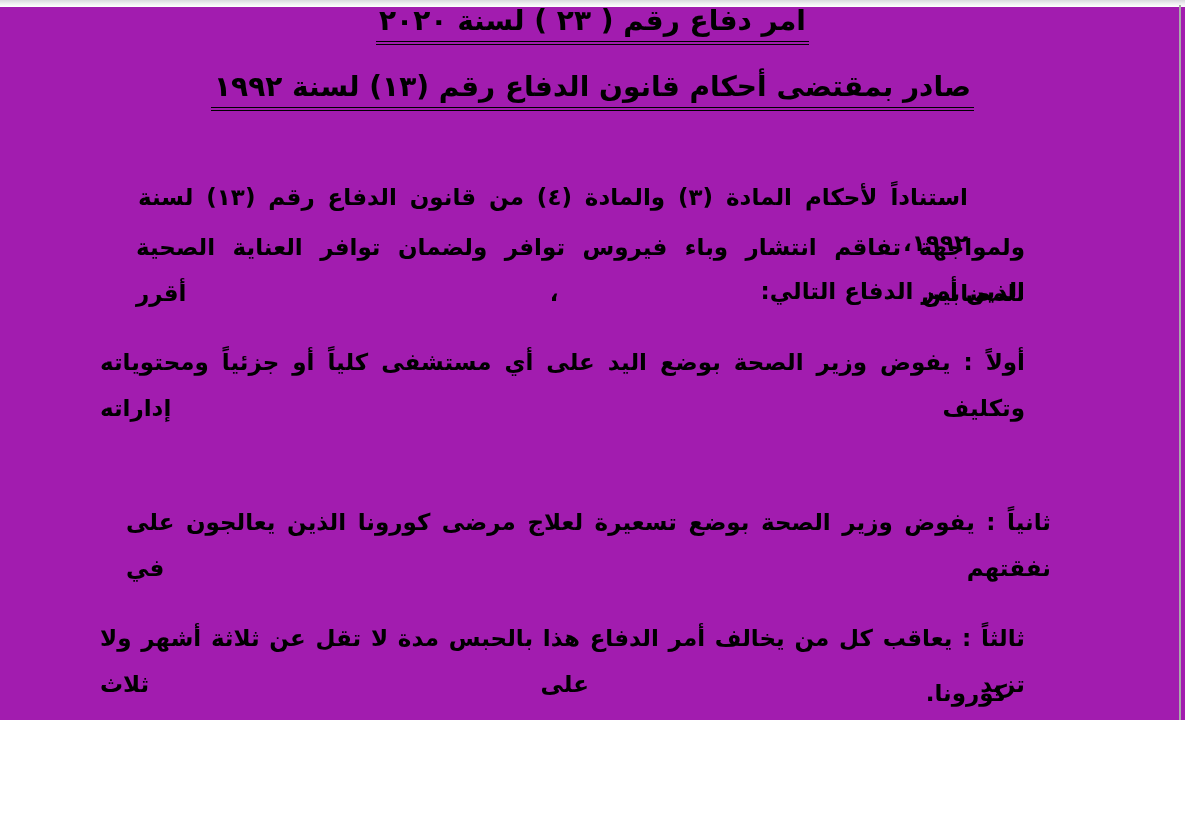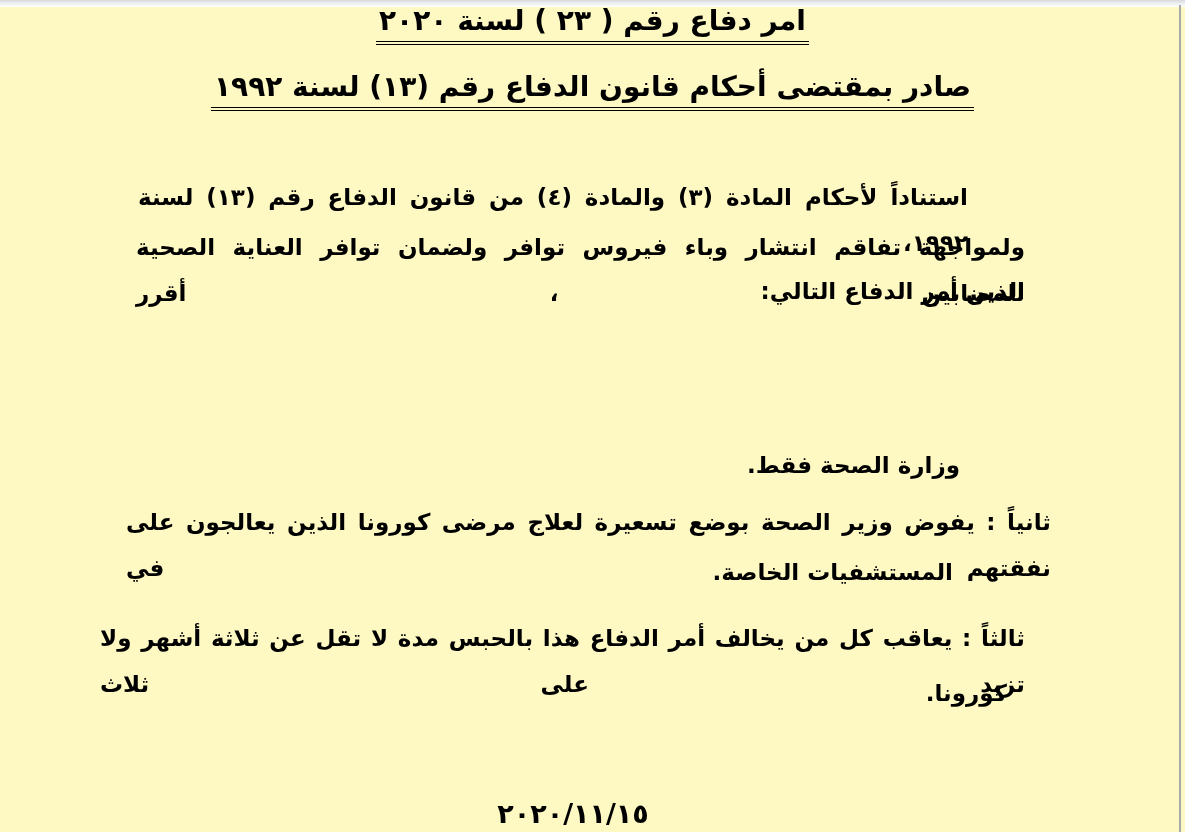--- a/index.html
+++ b/index.html
@@ -1,20 +1,20 @@
 <!DOCTYPE html>
 <html lang="ar"><head>
 <meta charset="utf-8">
 <style>
   html,body{margin:0;padding:0;}
   body{
     width:1185px;height:832px;overflow:hidden;background:#ffffff;
     font-family:"DejaVu Sans",sans-serif;font-weight:bold;color:#000;
   }
-  .page{position:relative;width:1185px;height:832px;background:#fef9c3;overflow:hidden;}
+  .page{position:relative;width:1185px;height:720px;background:#a21caf;overflow:hidden;}
   .top-edge{
     position:absolute;top:0;left:0;width:100%;height:7px;
     background:linear-gradient(to bottom,#d7d9dc 0%,#eceeef 45%,#ffffff 100%);
   }
   .right-page-border{
     position:absolute;top:5px;bottom:0;left:1179px;width:2px;background:#a9a9a9;
   }
   .title-row{
     position:absolute;left:0;width:100%;text-align:center;direction:rtl;
     font-size:28px;line-height:34px;
@@ -48,24 +48,23 @@
   <div class="title-row" style="top:46px;margin-top:24px;">
     <span class="dbl-underline">صادر بمقتضى أحكام قانون الدفاع رقم (١٣) لسنة ١٩٩٢</span>
   </div>
 
   <div class="content">
 
     <div class="ln" style="top:174px;padding-right:57px;padding-left:38px;">استناداً لأحكام المادة (٣) والمادة (٤) من قانون الدفاع رقم (١٣) لسنة ١٩٩٢،</div>
     <div class="ln" style="top:224px;padding-left:36px;">ولمواجهة تفاقم انتشار وباء فيروس توافر ولضمان توافر العناية الصحية للمصابين ، أقرر</div>
     <div class="ln align-right" style="top:268px;">الذين أمر الدفاع التالي:</div>
 
-    <div class="ln align-right" style="top:442px;padding-right:65px;">وزارة الصحة فقط.</div>
+    <div class="ln" style="top:339px;">أولاً : يفوض وزير الصحة بوضع اليد على أي مستشفى كلياً أو جزئياً ومحتوياته وتكليف إداراته</div>
 
     <div class="ln" style="top:499px;margin-left:26px;">ثانياً : يفوض وزير الصحة بوضع تسعيرة لعلاج مرضى كورونا الذين يعالجون على نفقتهم في</div>
-    <div class="ln align-right" style="top:549px;padding-right:72px;">المستشفيات الخاصة.</div>
 
     <div class="ln" style="top:615px;">ثالثاً : يعاقب كل من يخالف أمر الدفاع هذا بالحبس مدة لا تقل عن ثلاثة أشهر ولا تزيد على ثلاث</div>
     <div class="ln align-right" style="top:670px;padding-right:18px;">كورونا.</div>
 
   </div>
 
   <div class="date-row">٢٠٢٠/١١/١٥</div>
 
 </div>
 

